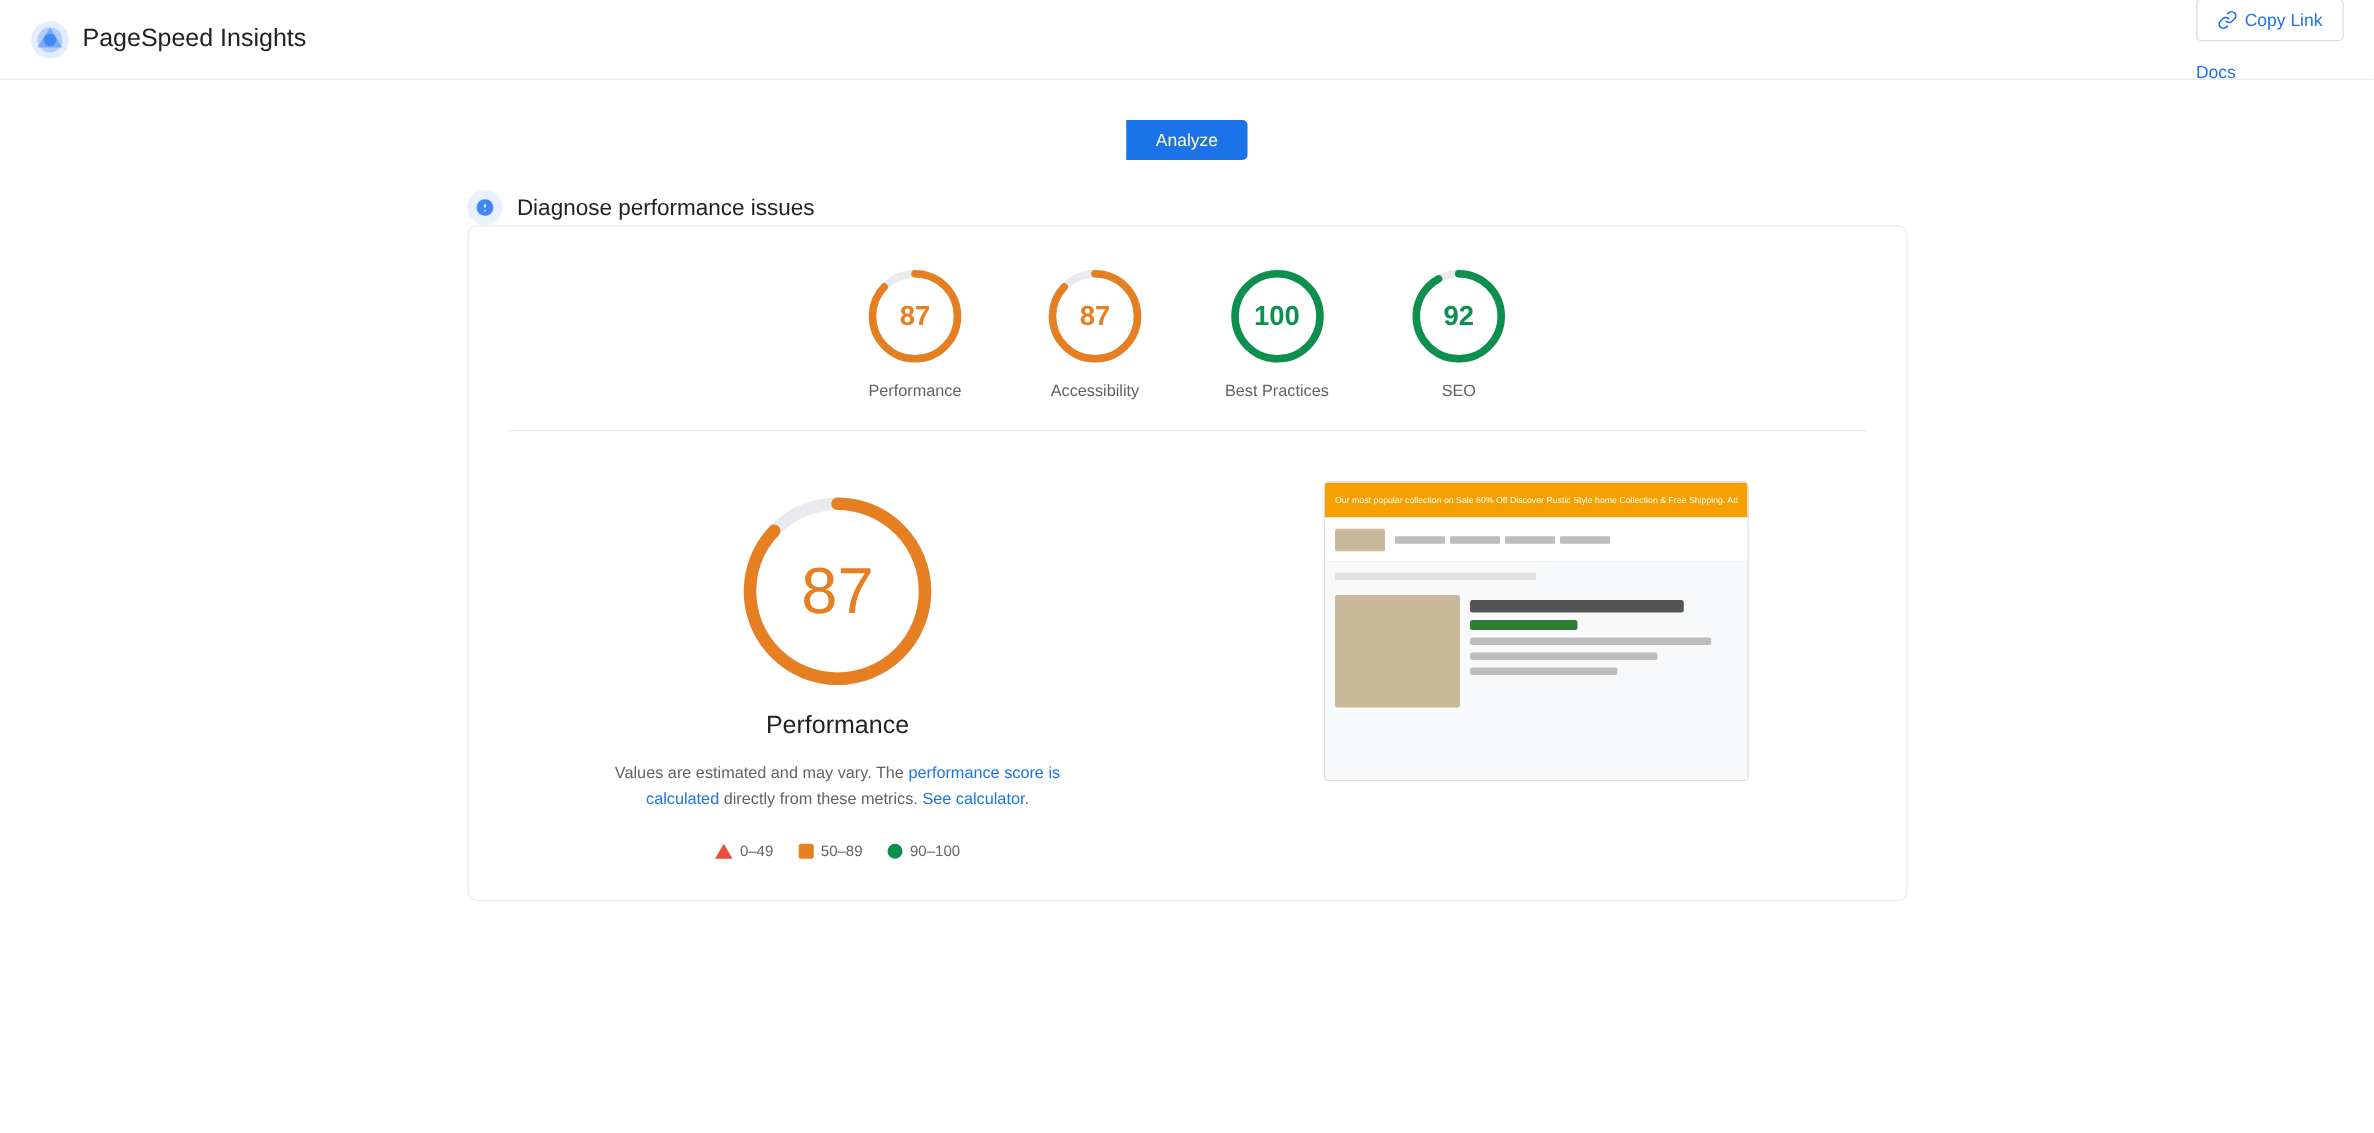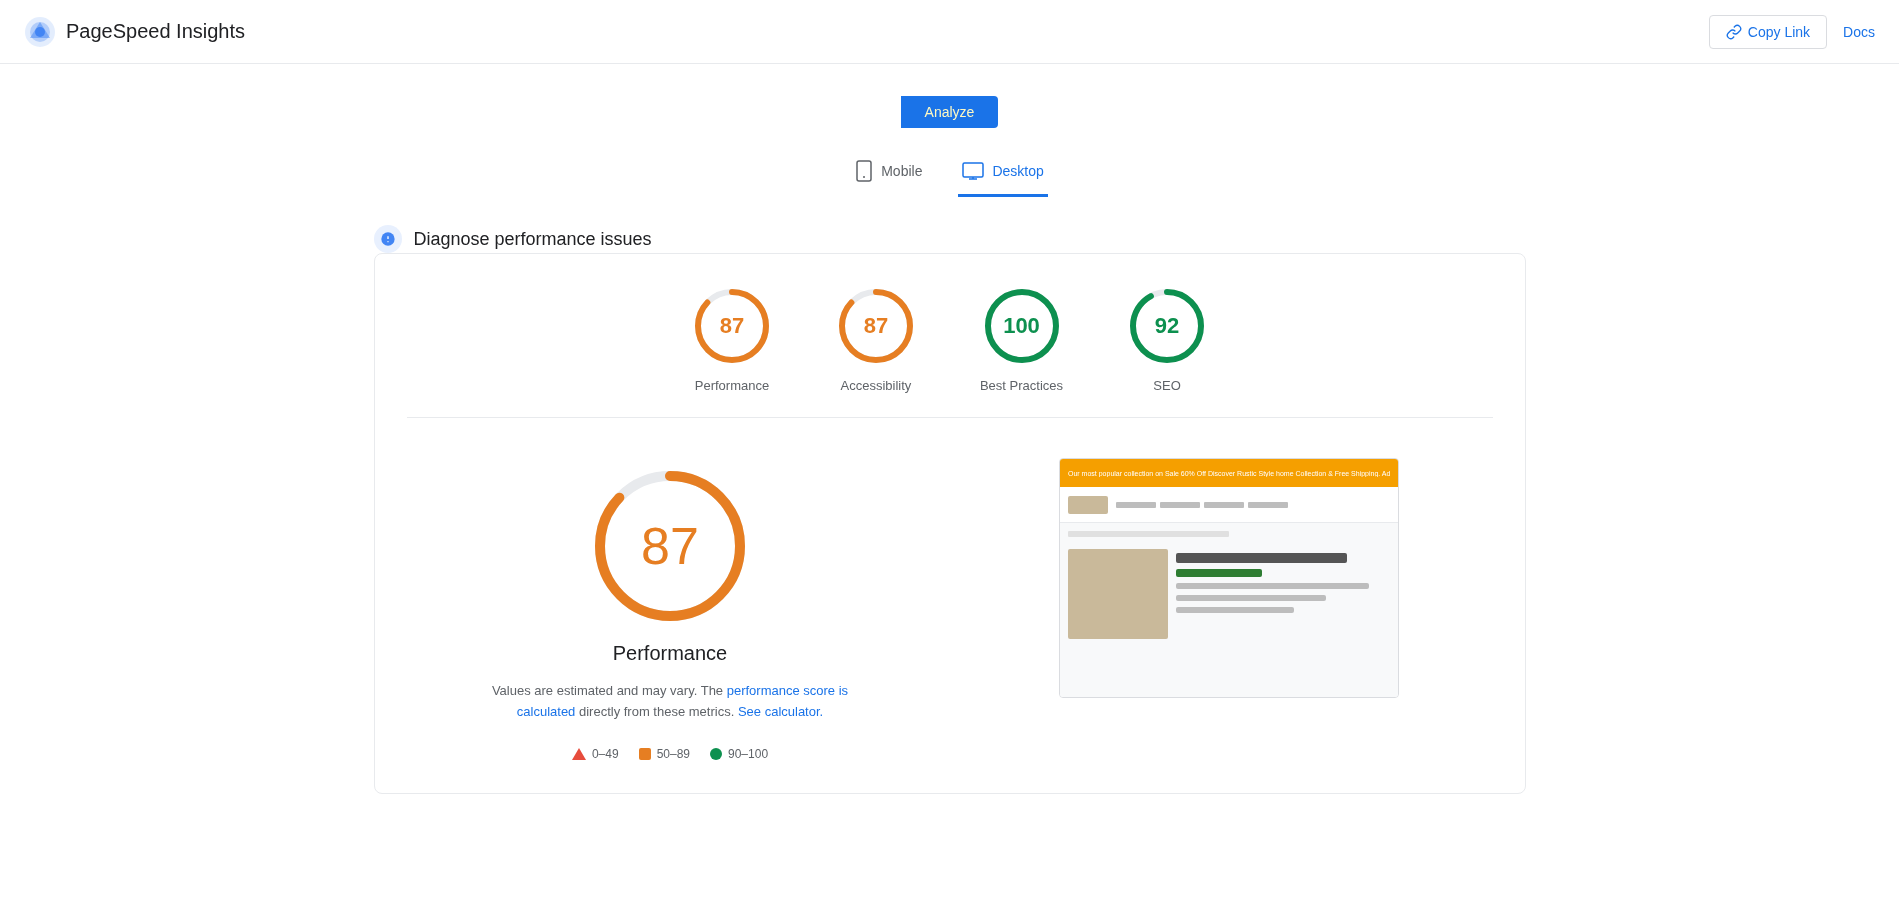--- a/index.html
+++ b/index.html
@@ -28,22 +28,23 @@
       width: 32px;
       height: 32px;
     }
     .logo-text {
       font-size: 20px;
       font-weight: 500;
       color: #202124;
     }
     .header-actions {
       display: flex;
-      align-items: center;
+      align-items: flex-start;
       gap: 16px;
+      flex-direction: column;
     }
     .copy-link-btn {
       display: flex;
       align-items: center;
       gap: 6px;
       border: 1px solid #dadce0;
       background: #fff;
       color: #1a73e8;
       padding: 8px 16px;
       border-radius: 4px;
@@ -410,37 +411,20 @@
     <a class="docs-link">Docs</a>
   </div>
 </header>
 
 <main class="main">
 
   <div class="url-bar-container">
     <button class="analyze-btn">Analyze</button>
   </div>
 
-  <div class="tabs">
-    <div class="tab">
-      <svg width="18" height="22" viewBox="0 0 18 22" fill="none" stroke="#5f6368" stroke-width="1.5">
-        <rect x="2" y="1" width="14" height="20" rx="2"></rect>
-        <line x1="9" y1="17" x2="9" y2="17" stroke-width="2" stroke-linecap="round"></line>
-      </svg>
-      <span>Mobile</span>
-    </div>
-    <div class="tab active">
-      <svg width="22" height="18" viewBox="0 0 22 18" fill="none" stroke="#1a73e8" stroke-width="1.5">
-        <rect x="1" y="1" width="20" height="14" rx="1.5"></rect>
-        <line x1="7" y1="17" x2="15" y2="17" stroke-width="1.5"></line>
-        <line x1="11" y1="15" x2="11" y2="17" stroke-width="1.5"></line>
-      </svg>
-      <span>Desktop</span>
-    </div>
-  </div>
 
   <div class="diagnose-header">
     <div class="diagnose-icon">
       <svg width="16" height="16" viewBox="0 0 24 24" fill="#4285f4">
         <circle cx="12" cy="12" r="10"></circle>
         <line x1="12" y1="8" x2="12" y2="12" stroke="white" stroke-width="2"></line>
         <line x1="12" y1="16" x2="12" y2="16" stroke="white" stroke-width="2" stroke-linecap="round"></line>
       </svg>
     </div>
     <span class="diagnose-title">Diagnose performance issues</span>

